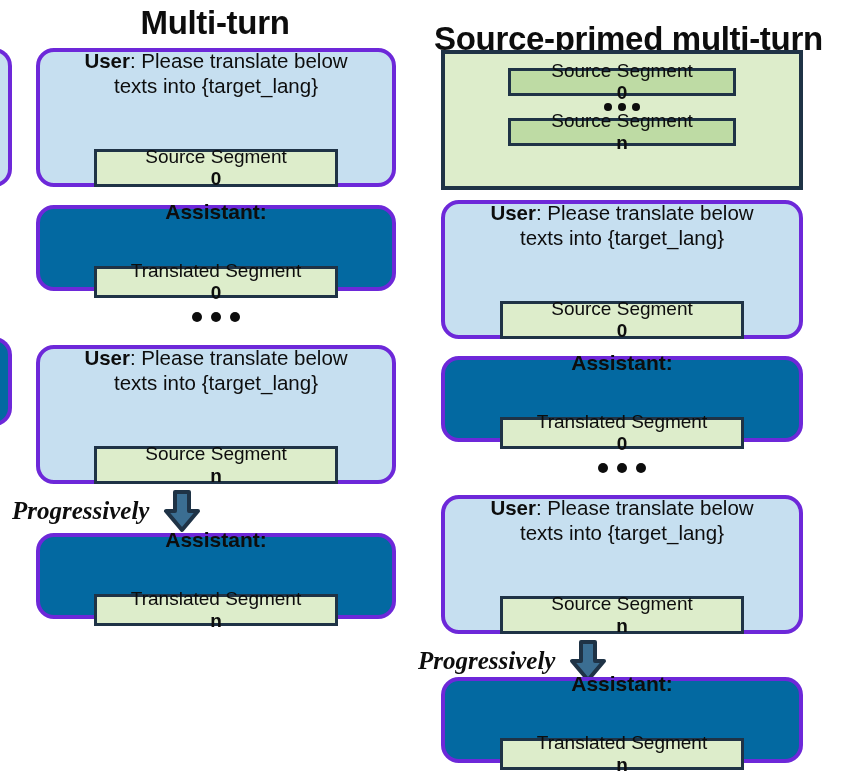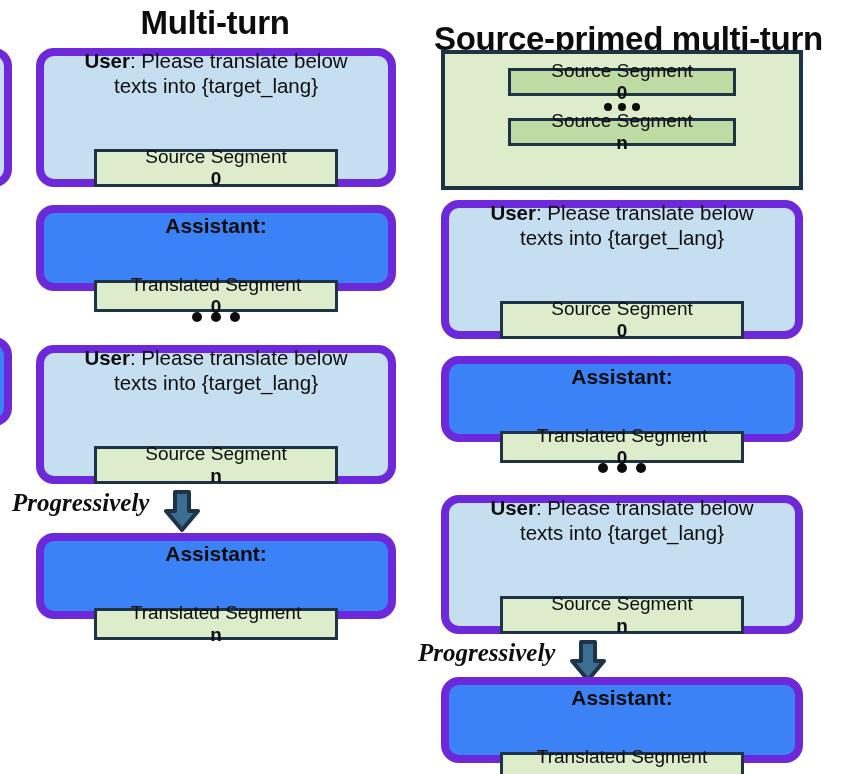--- a/index.html
+++ b/index.html
@@ -24,31 +24,31 @@
     font-weight: bold;
     font-size: 33px;
     letter-spacing: -0.3px;
     text-align: center;
     color: #0d0d0d;
     white-space: nowrap;
   }
 
   
   .bubble {
-    border: 8px solid #6d28d9;
+    border: 4px solid #6d28d9;
     border-radius: 18px;
     box-sizing: border-box;
     display: flex;
     flex-direction: column;
     align-items: center;
     justify-content: center;
     gap: 40px;
   }
   .bubble.user      { background: #c6dff0; }
-  .bubble.assistant { background: #3b82f6; justify-content: space-between; }
+  .bubble.assistant { background: #0369a1; }
 
   
   .bubble.clipped {
     border-top-left-radius: 0;
     border-bottom-left-radius: 0;
     border-left: none;
   }
 
   
   .msg {
@@ -108,21 +108,21 @@
     height: 10px;
     border-radius: 50%;
     background: #0d0d0d;
   }
   .dots.small { gap: 6px; }
   .dots.small span { width: 8px; height: 8px; }
 
   
   .prog-wrap {
     display: flex;
-    align-items: flex-start;
+    align-items: center;
     gap: 12px;
   }
   .prog-label {
     font-family: "Liberation Serif", serif;
     font-style: italic;
     font-weight: bold;
     font-size: 25px;
     color: #0d0d0d;
     white-space: nowrap;
   }

